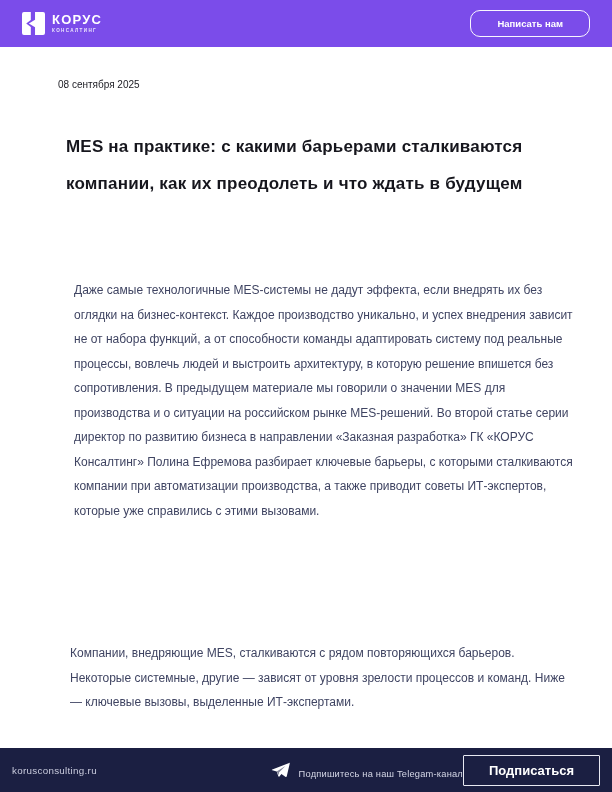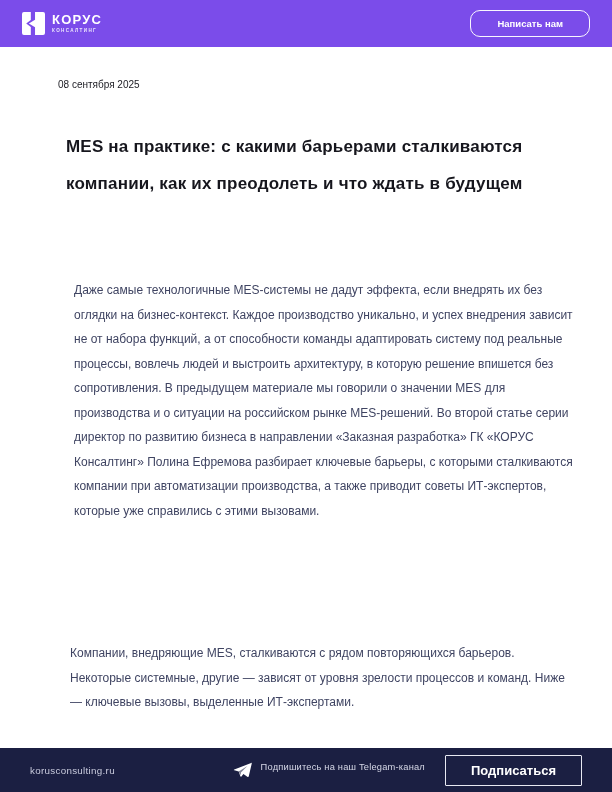--- a/index.html
+++ b/index.html
@@ -112,35 +112,34 @@
   }
 
   
   .site-footer {
     position: absolute;
     left: 0; right: 0; bottom: 0;
     height: 44px;
     background: #1B1F42;
     display: flex;
     align-items: center;
-    padding: 0 30px;
+    padding: 0 12px;
   }
   .footer-url {
     color: #c9cbdd;
     font-size: 9.8px;
     letter-spacing: 0.3px;
     text-decoration: none;
     cursor: pointer;
   }
   .telegram-promo {
     display: flex;
-    align-items: flex-start;
+    align-items: flex-end;
     gap: 9px;
     margin-left: auto;
-    margin-right: 20px;
   }
   .telegram-icon { width: 19px; height: 17px; display: block; }
   .telegram-text {
     color: #d5d7e6;
     font-size: 9.3px;
     letter-spacing: 0.2px;
   }
   .footer-btn {
     background: transparent;
     border: 1.4px solid #e8e9f2;

